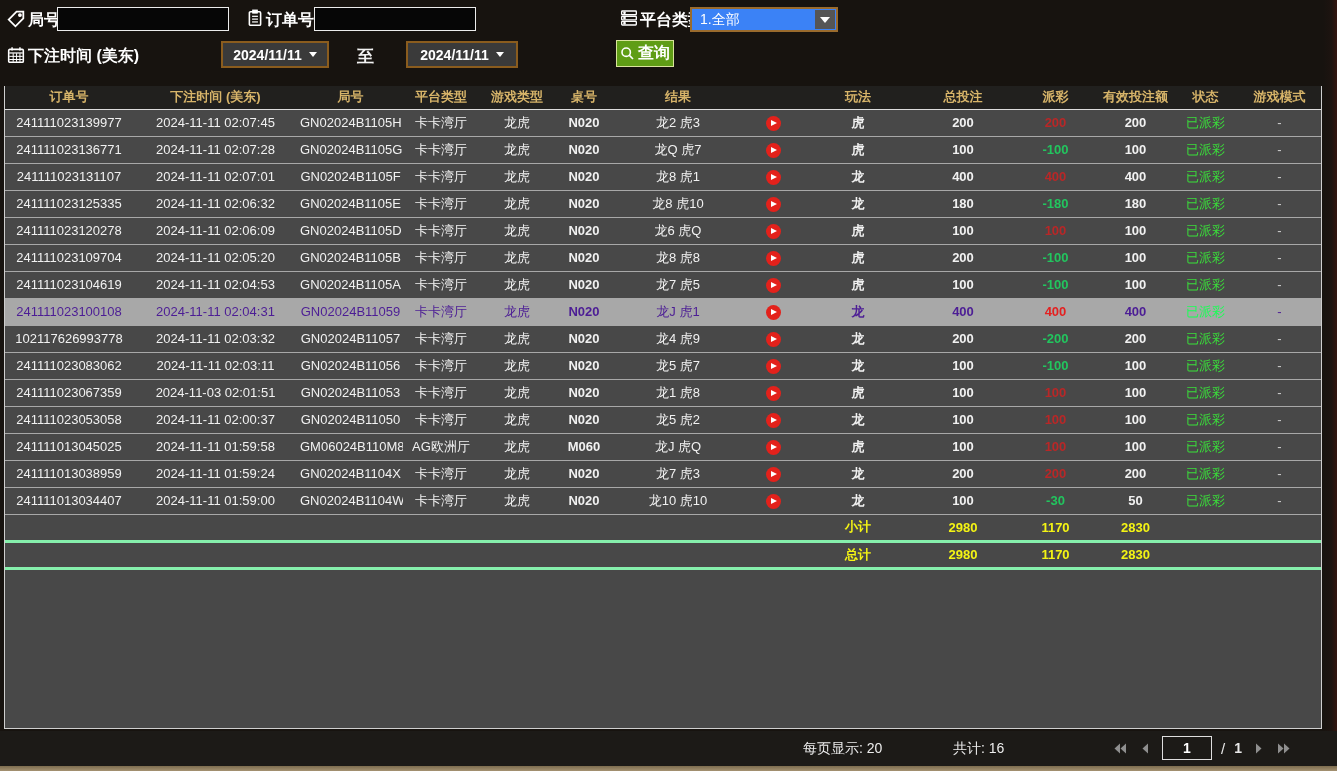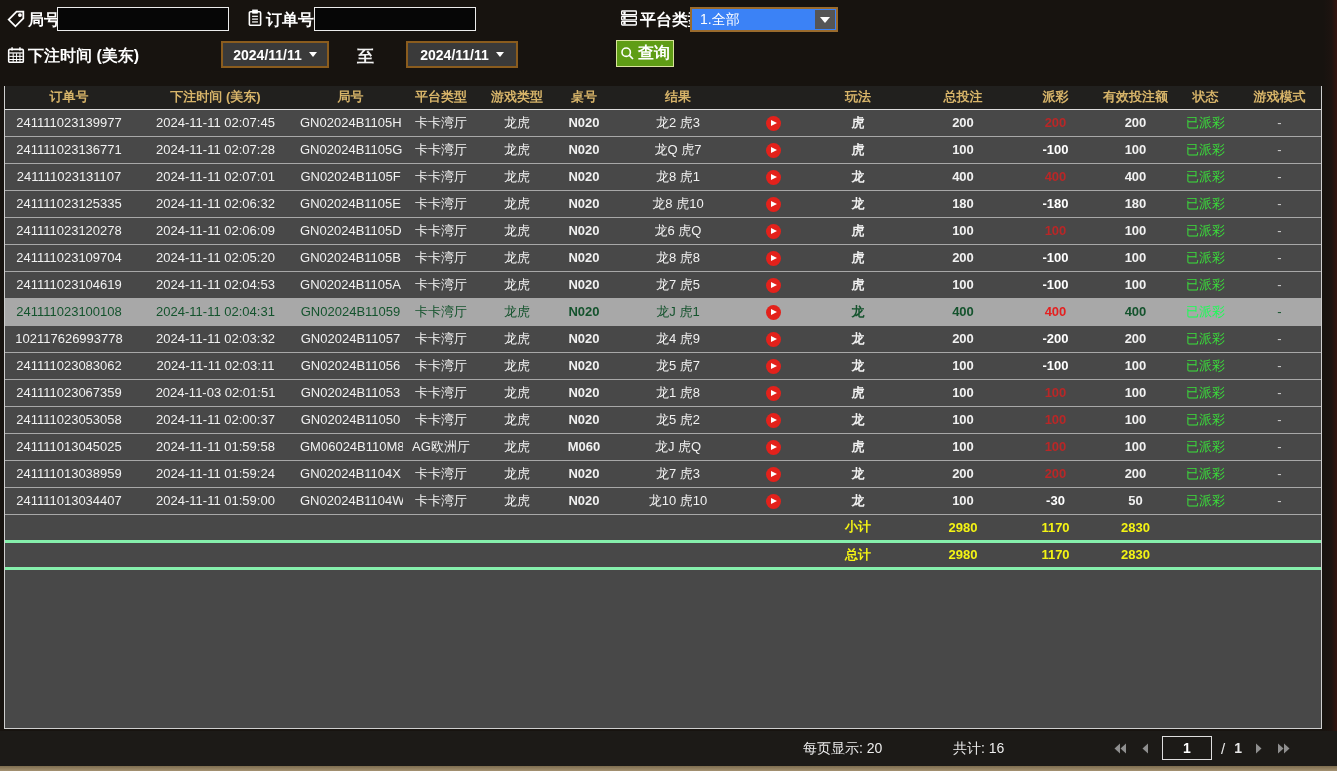--- a/index.html
+++ b/index.html
@@ -42,24 +42,24 @@
   table { border-collapse:collapse; table-layout:fixed; width:100%; }
   thead th { background:#21201e; color:#d7b469; font-size:13px; font-weight:bold;
     height:23px; border-bottom:1px solid #dcdcdc; padding:0; white-space:nowrap; }
   tbody td { background:#484848; color:#f1f1f1; font-size:13px; text-align:center;
     height:27px; border-bottom:1px solid #a8a8a8; padding:0 2px; white-space:nowrap;
     overflow:hidden; }
   tr[data-name="table-row"] { cursor:pointer; }
   td.num { font-weight:bold; }
   td.play-col { font-weight:bold; }
   td.payout.win { color:#b92727; font-weight:bold; }
-  td.payout.loss { color:#ffffff; font-weight:bold; }
+  td.payout.loss { color:#22c55e; font-weight:bold; }
   td.status { color:#3adc3a; font-weight:normal; }
   td.mode { color:#cfcfcf; }
-  tr.selected td { background:#a8a8a8; color:#14532d; }
+  tr.selected td { background:#a8a8a8; color:#4c1d95; }
   tr.selected td.payout.win { color:#e42020; }
   tr.selected td.status { color:#1aff55; }
   tr.summary td { background:#484848; border-bottom:3px solid #86efac; }
   tr.summary td.sum { color:#f4f414; font-weight:bold; }
   .play-icon { display:inline-block; width:15px; height:15px; border-radius:50%;
     background:#e3211b; position:relative; cursor:pointer; vertical-align:middle; }
   .play-icon i { position:absolute; left:5.5px; top:4px; width:0; height:0;
     border-top:3.5px solid transparent; border-bottom:3.5px solid transparent;
     border-left:6px solid #fff; }
 

